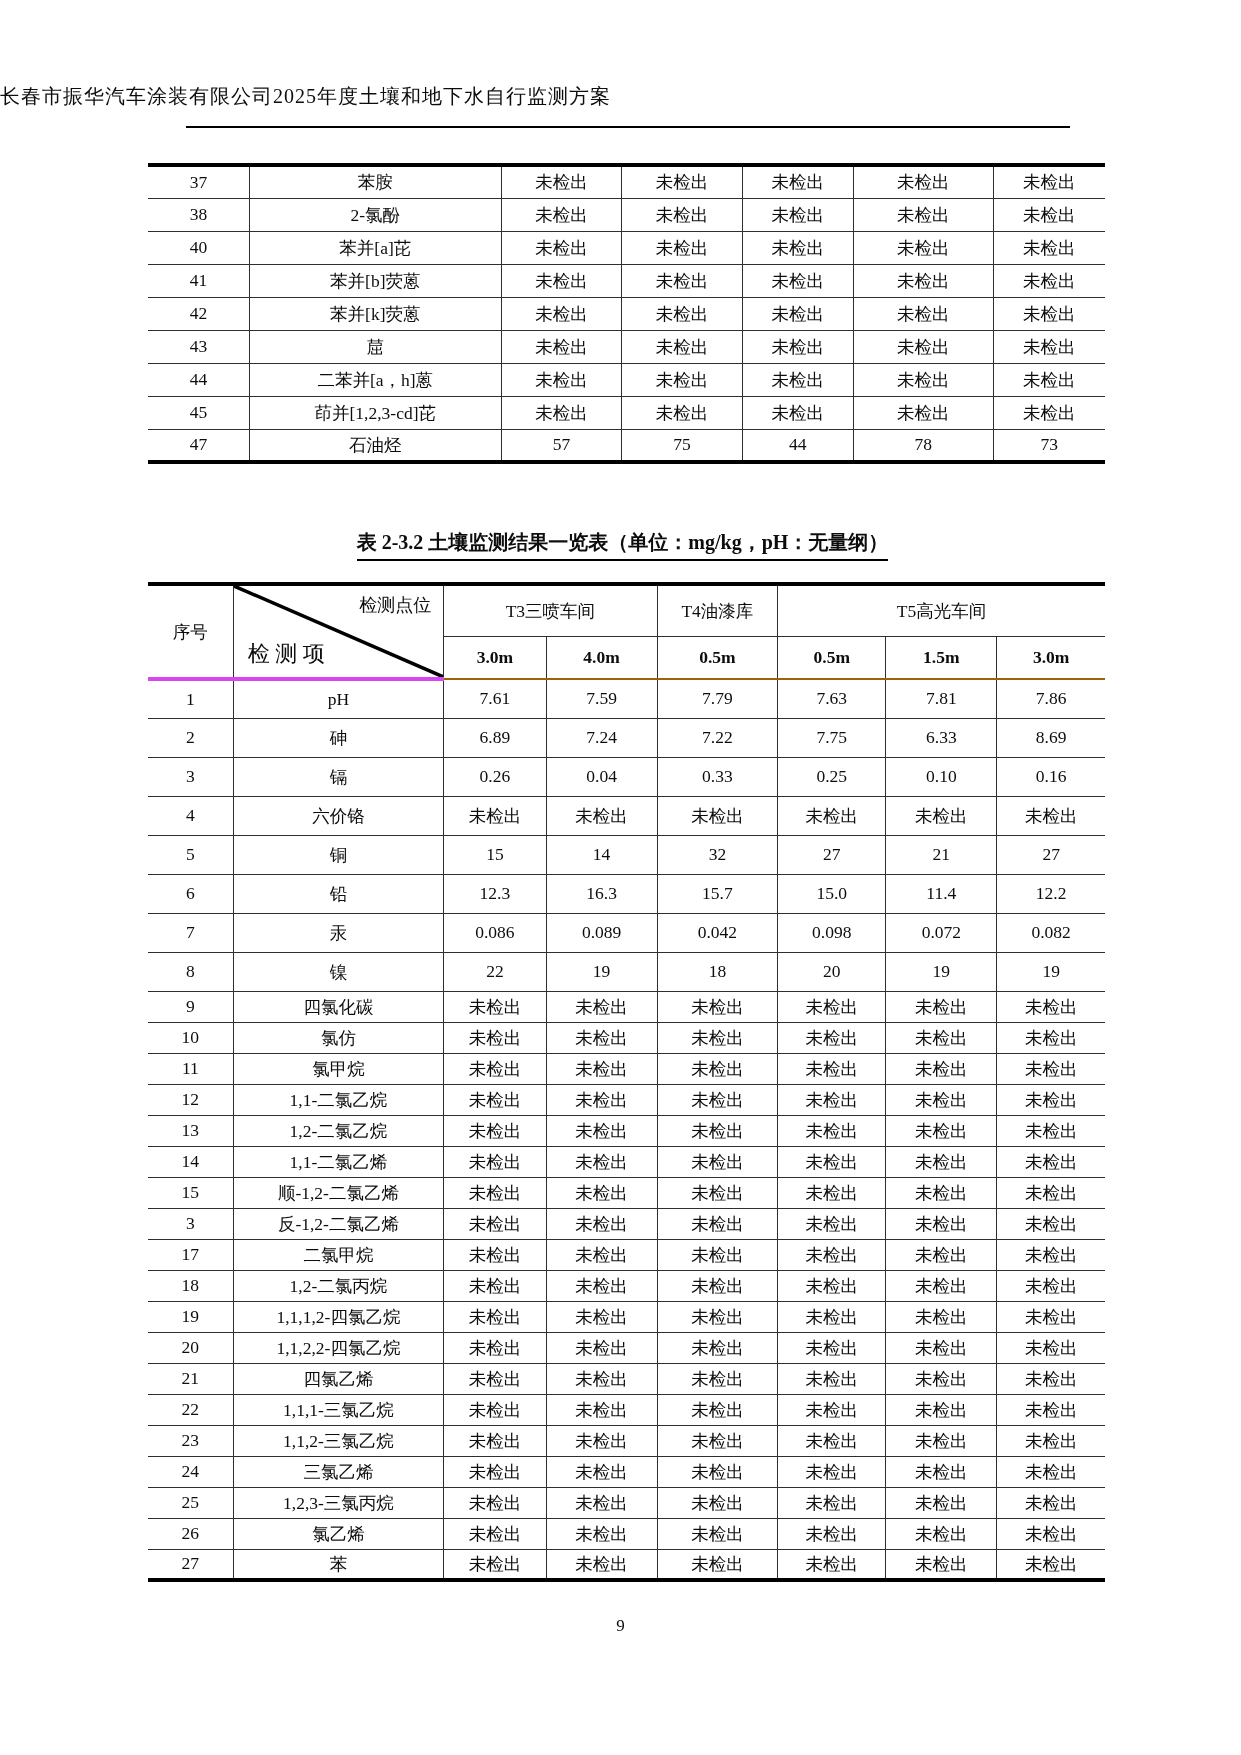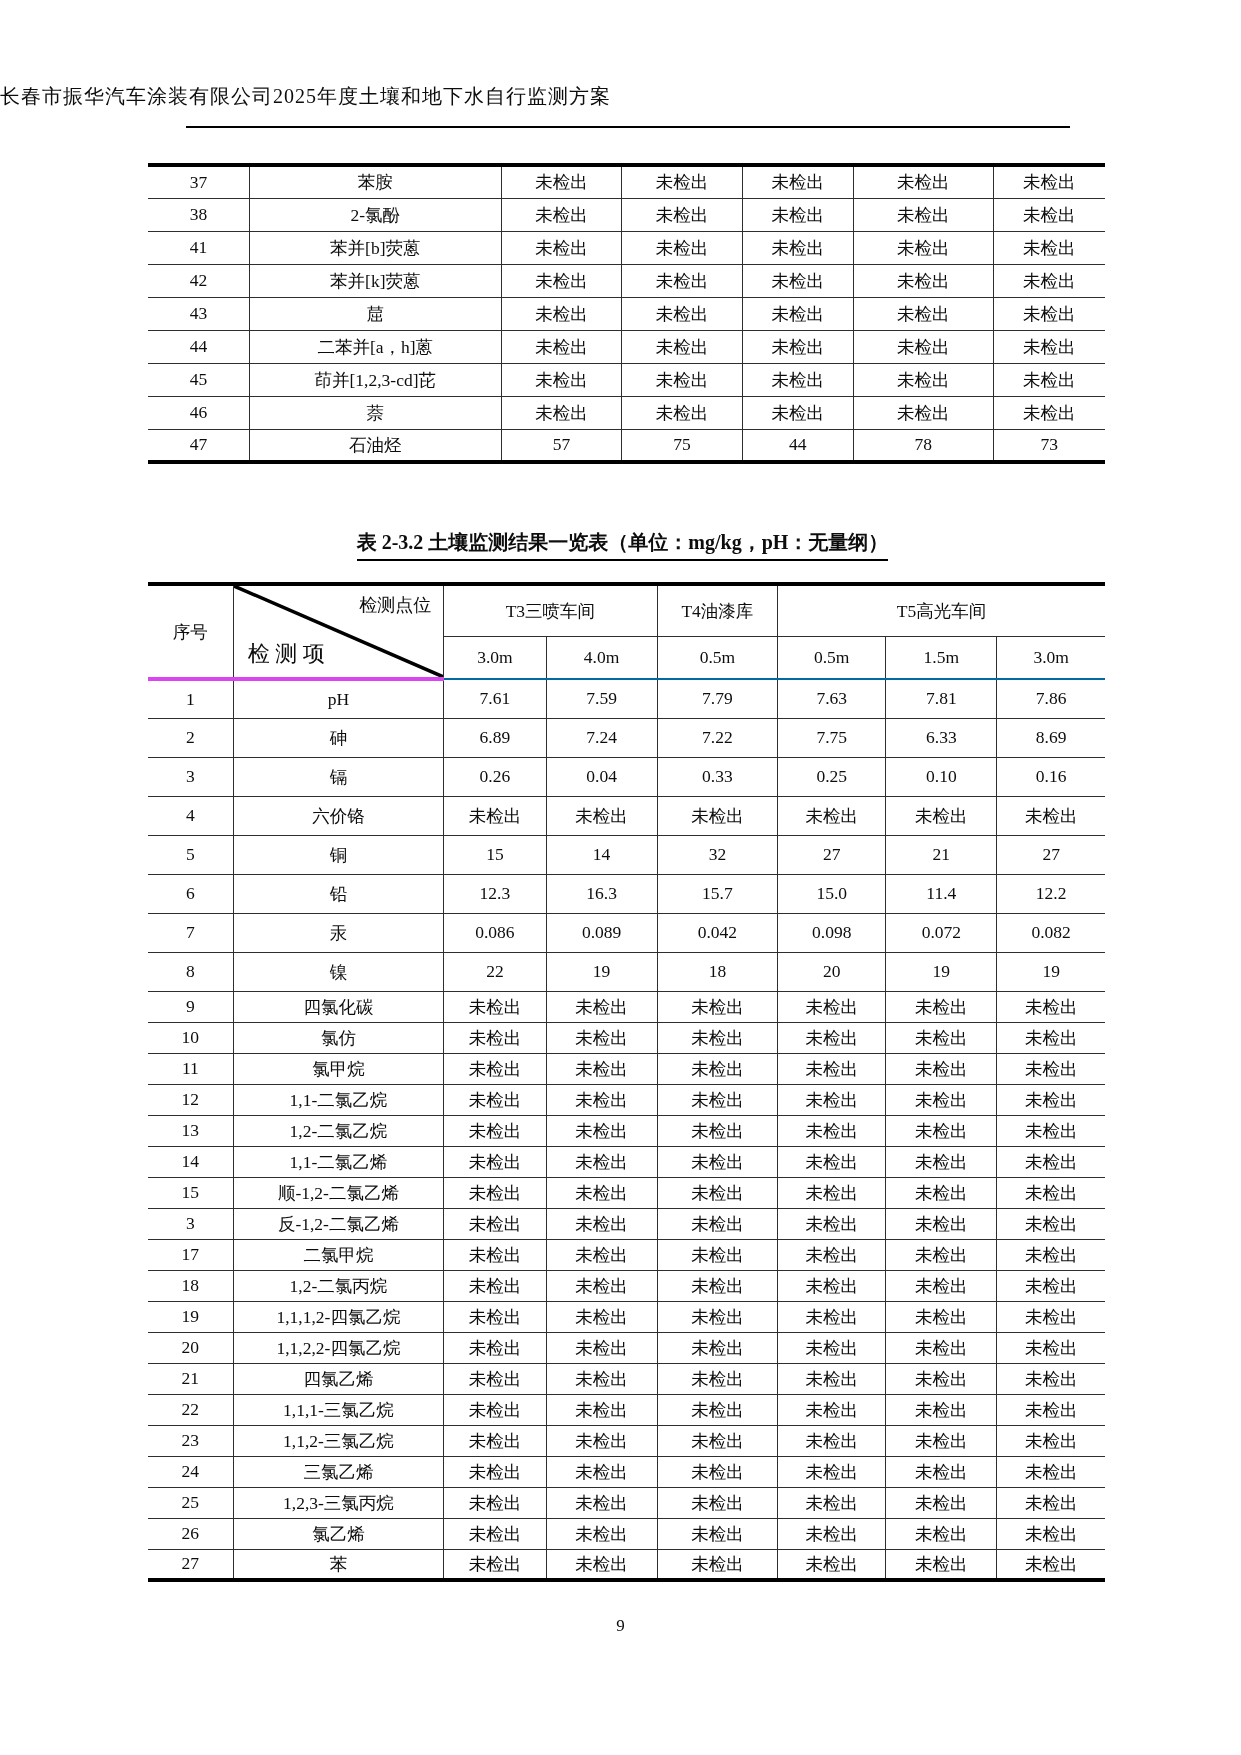--- a/index.html
+++ b/index.html
@@ -60,21 +60,21 @@
   }
   .table2-title span {
     display: inline-block;
     border-bottom: 2.5px solid #000;
     padding-bottom: 3px;
   }
   
   #table2 { top: 582px; }
   #table2 thead tr:first-child  { height: 50px; }
   #table2 thead tr:last-child   { height: 41px; }
-  #table2 thead tr:last-child th { border-bottom: 2px solid #0369a1; }
+  #table2 thead tr:last-child th { border-bottom: 2px solid #a16207; font-weight: bold; }
   #table2 thead .rs2 { border-bottom: 4px solid #d946ef; }
   #table2 tbody tr { height: 31px; }
   #table2 tbody tr:nth-child(-n+8) { height: 39px; }
   
   .corner-cell { padding: 0; }
   .corner {
     position: relative;
     width: 100%; height: 100%;
     min-height: 91px;
   }
@@ -130,20 +130,29 @@
         <tr>
           <td>38</td>
           <td>2-氯酚</td>
           <td>未检出</td>
           <td>未检出</td>
           <td>未检出</td>
           <td>未检出</td>
           <td>未检出</td>
         </tr>
         <tr>
+          <td>40</td>
+          <td>苯并[a]芘</td>
+          <td>未检出</td>
+          <td>未检出</td>
+          <td>未检出</td>
+          <td>未检出</td>
+          <td>未检出</td>
+        </tr>
+        <tr>
           <td>41</td>
           <td>苯并[b]荧蒽</td>
           <td>未检出</td>
           <td>未检出</td>
           <td>未检出</td>
           <td>未检出</td>
           <td>未检出</td>
         </tr>
         <tr>
           <td>42</td>
@@ -168,29 +177,20 @@
           <td>二苯并[a，h]蒽</td>
           <td>未检出</td>
           <td>未检出</td>
           <td>未检出</td>
           <td>未检出</td>
           <td>未检出</td>
         </tr>
         <tr>
           <td>45</td>
           <td>茚并[1,2,3-cd]芘</td>
-          <td>未检出</td>
-          <td>未检出</td>
-          <td>未检出</td>
-          <td>未检出</td>
-          <td>未检出</td>
-        </tr>
-        <tr>
-          <td>46</td>
-          <td>萘</td>
           <td>未检出</td>
           <td>未检出</td>
           <td>未检出</td>
           <td>未检出</td>
           <td>未检出</td>
         </tr>
         <tr>
           <td>47</td>
           <td>石油烃</td>
           <td>57</td>

